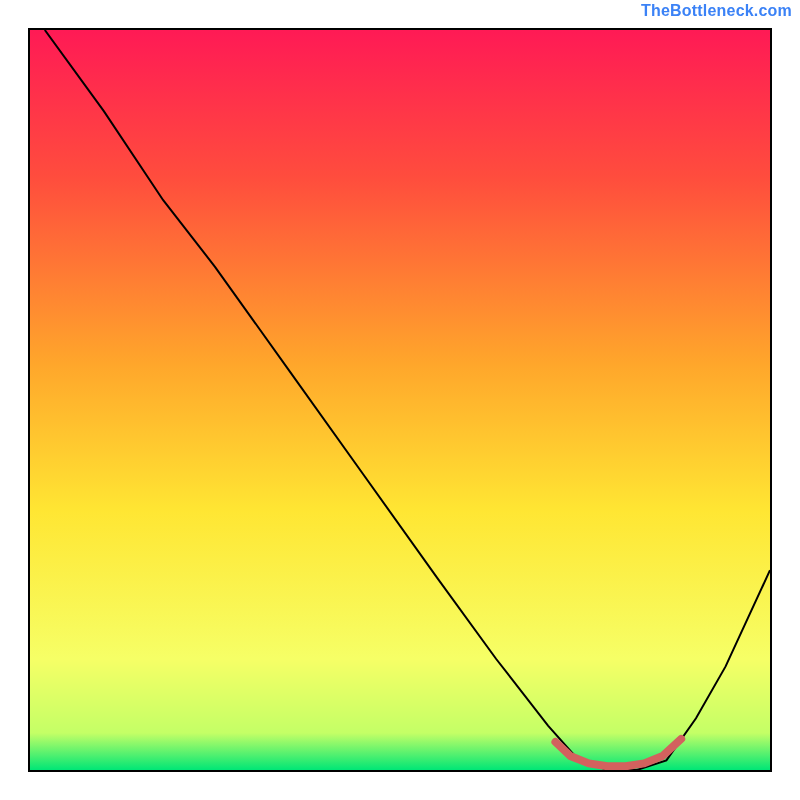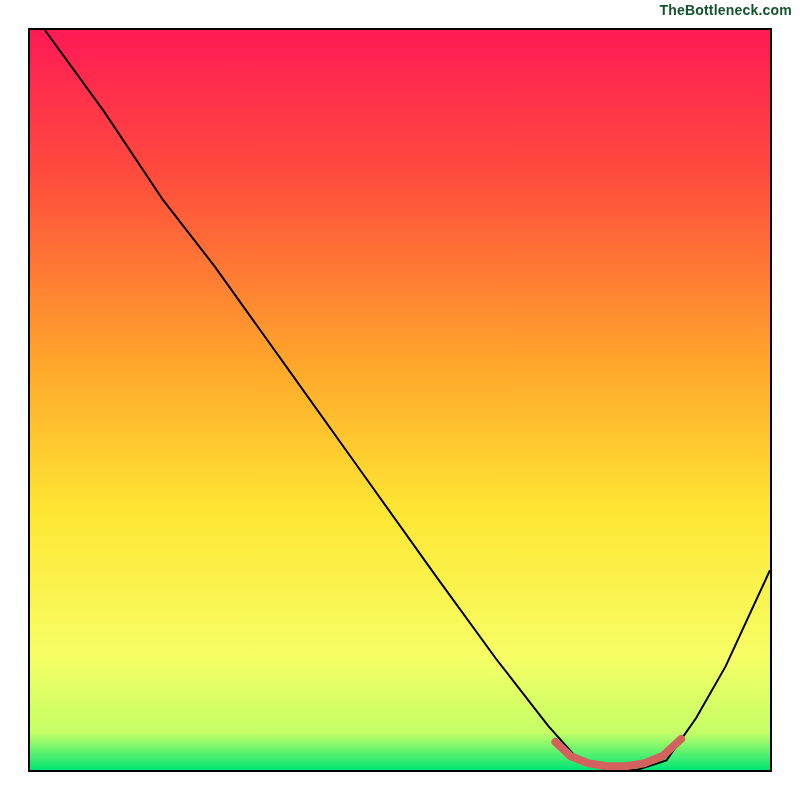--- a/index.html
+++ b/index.html
@@ -13,23 +13,23 @@
   }
   .root {
     position: relative;
     width: 800px;
     height: 800px;
   }
   .attribution {
     position: absolute;
     top: 2px;
     right: 8px;
-    font-size: 14px;
+    font-size: 16px;
     font-weight: bold;
-    color: #14532d;
+    color: #3b82f6;
     letter-spacing: 0.2px;
   }
   .plot-wrap {
     position: absolute;
     left: 28px;
     top: 28px;
     width: 744px;
     height: 744px;
     box-sizing: border-box;
     border: 2px solid #000000;

